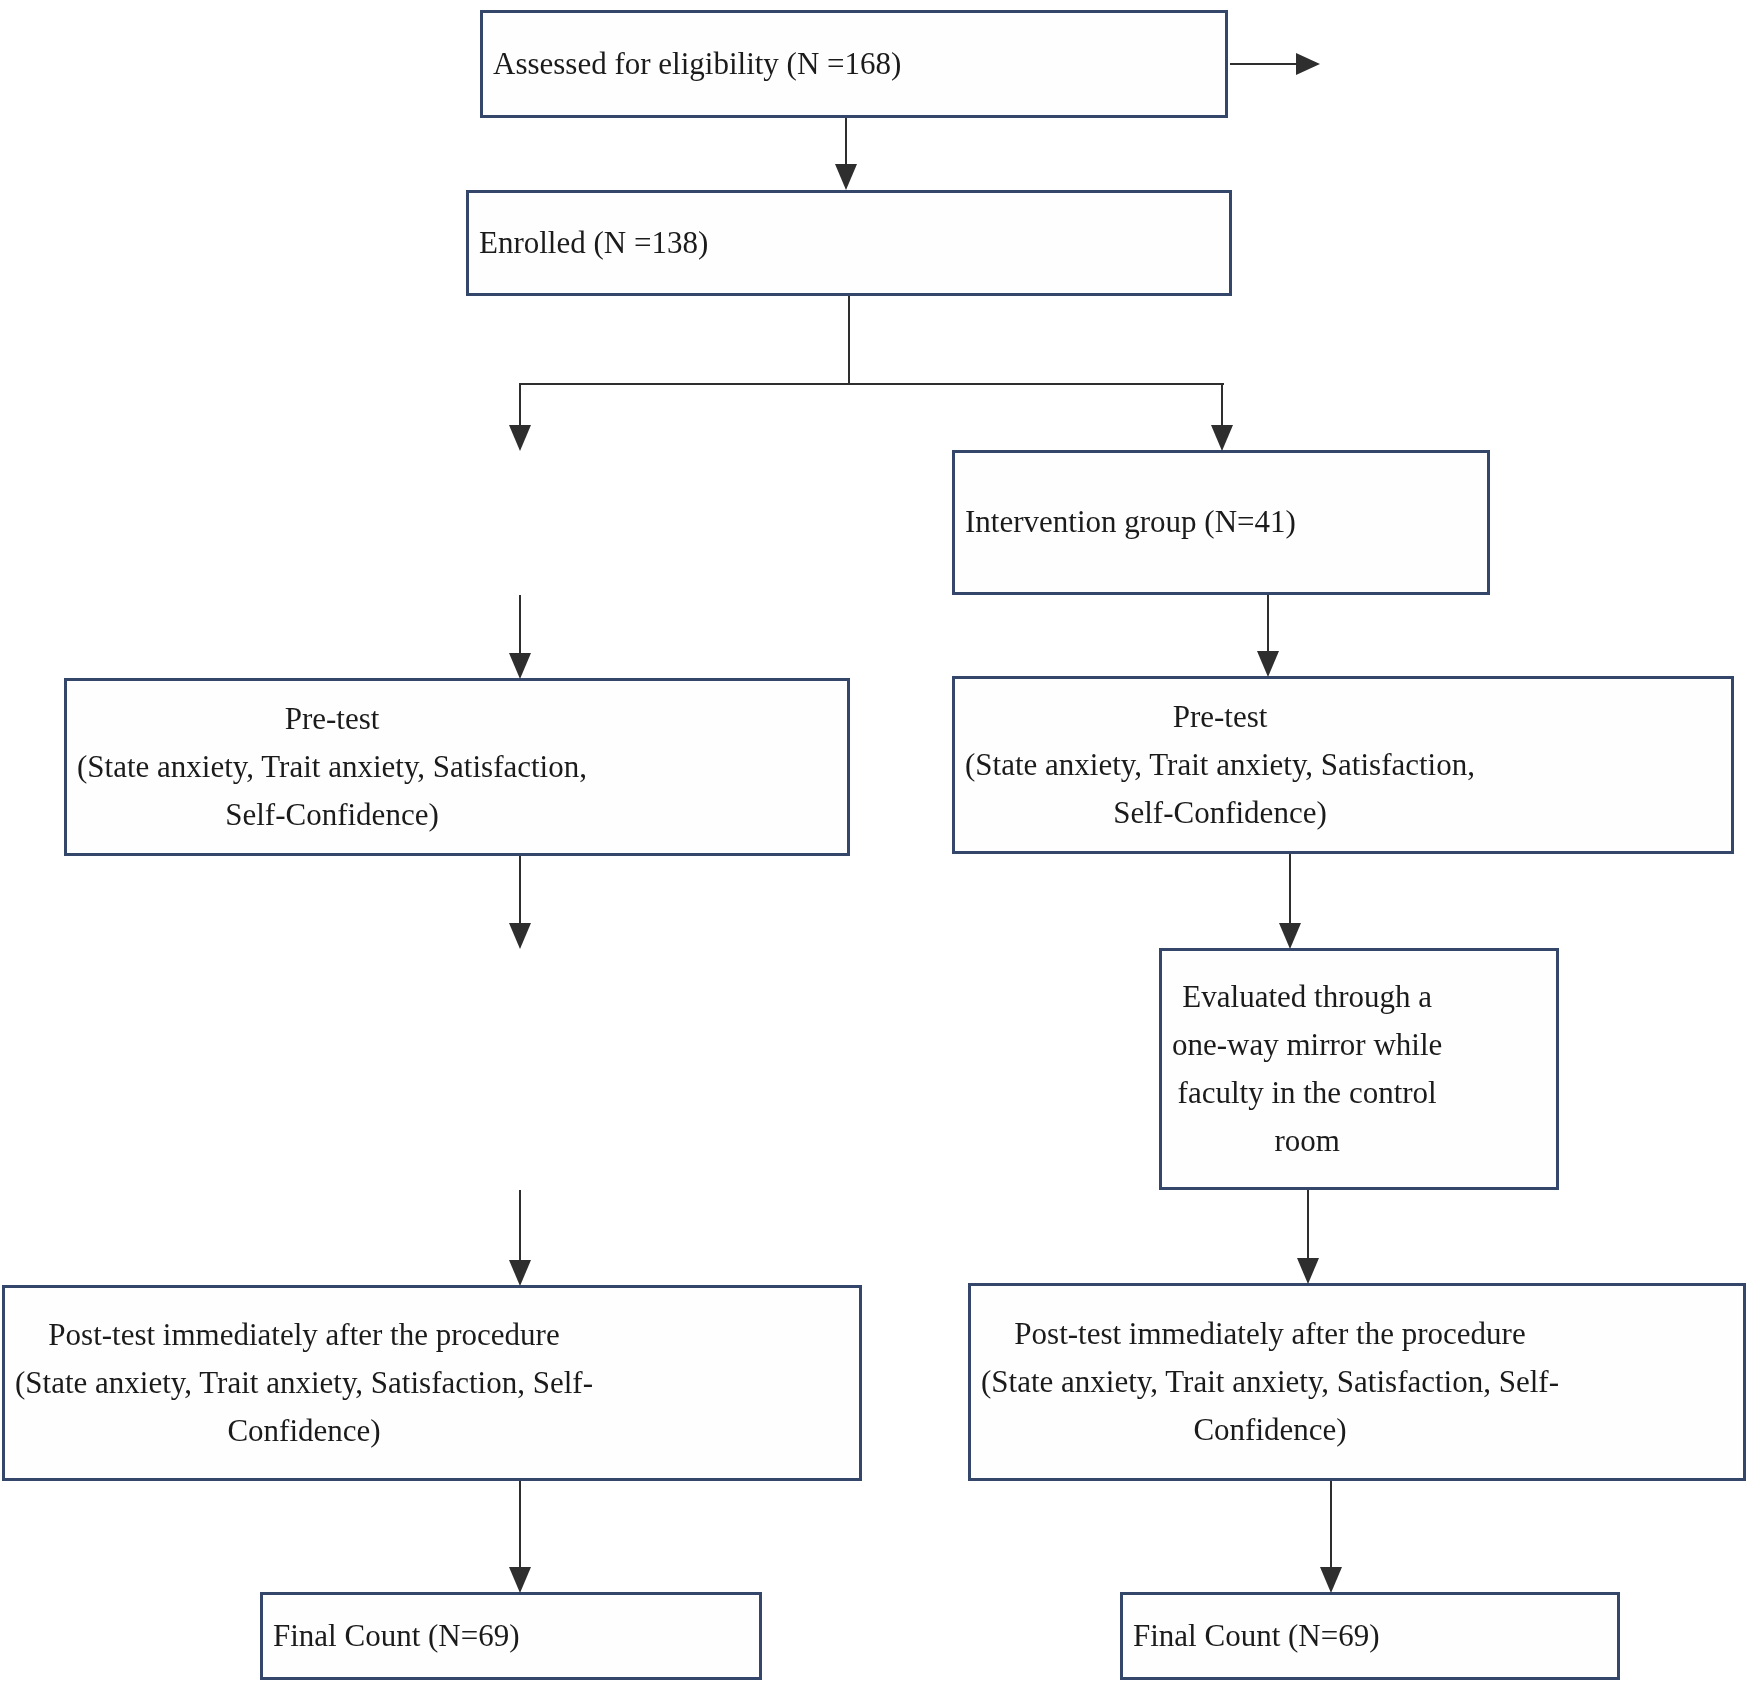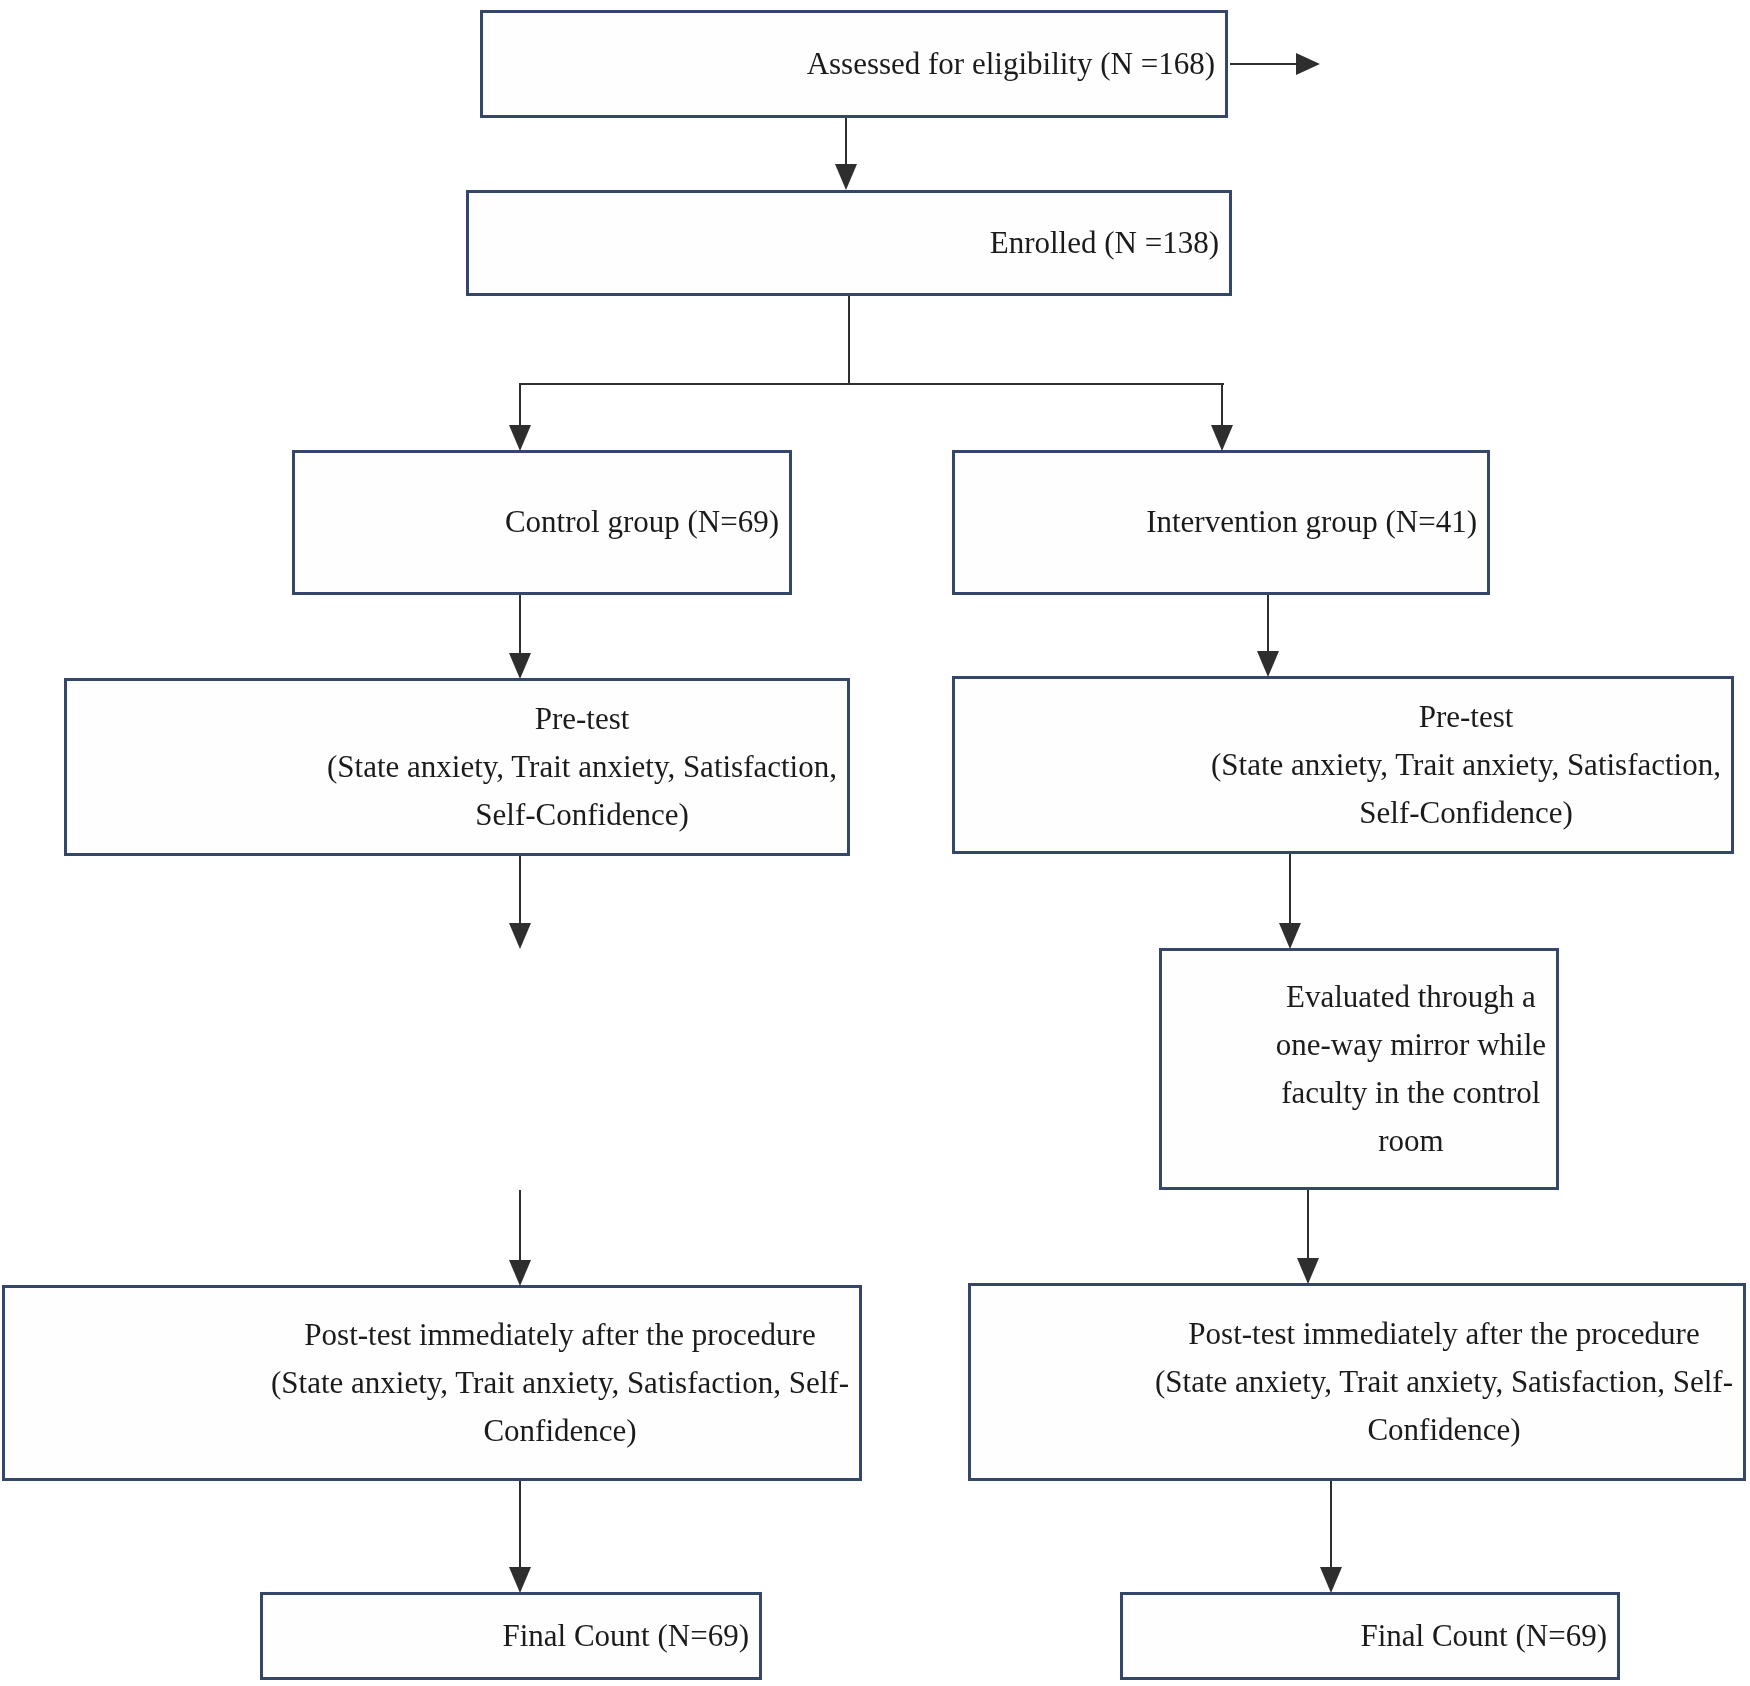--- a/index.html
+++ b/index.html
@@ -19,21 +19,21 @@
     color:var(--text);
     overflow:hidden;
   }
   .box{
     position:absolute;
     box-sizing:border-box;
     border:3px solid var(--border);
     background:var(--fill);
     display:flex;
     align-items:center;
-    justify-content:flex-end;
+    justify-content:flex-start;
     text-align:center;
     font-size:31px;
     line-height:1.55;
     padding:16px 10px;
   }
   .box .lbl{white-space:pre-line;display:block;}
   .b-pilot{border:4px solid var(--pilot-border);}
 
   .b-assessed   { left:480px;  top:10px;   width:748px; height:108px; }
   .b-pilot      { left:1318px; top:12px;   width:384px; height:105px; }
@@ -97,23 +97,20 @@
 
   <div class="box b-assessed">
     <span class="lbl">Assessed for eligibility (N =168)</span>
   </div>
 
 
   <div class="box b-enrolled">
     <span class="lbl">Enrolled (N =138)</span>
   </div>
 
-  <div class="box b-control">
-    <span class="lbl">Control group (N=69)</span>
-  </div>
 
   <div class="box b-intervention">
     <span class="lbl">Intervention group (N=41)</span>
   </div>
 
   <div class="box b-pretest-l">
     <span class="lbl">Pre-test
 (State anxiety, Trait anxiety, Satisfaction,
 Self-Confidence)</span>
   </div>

